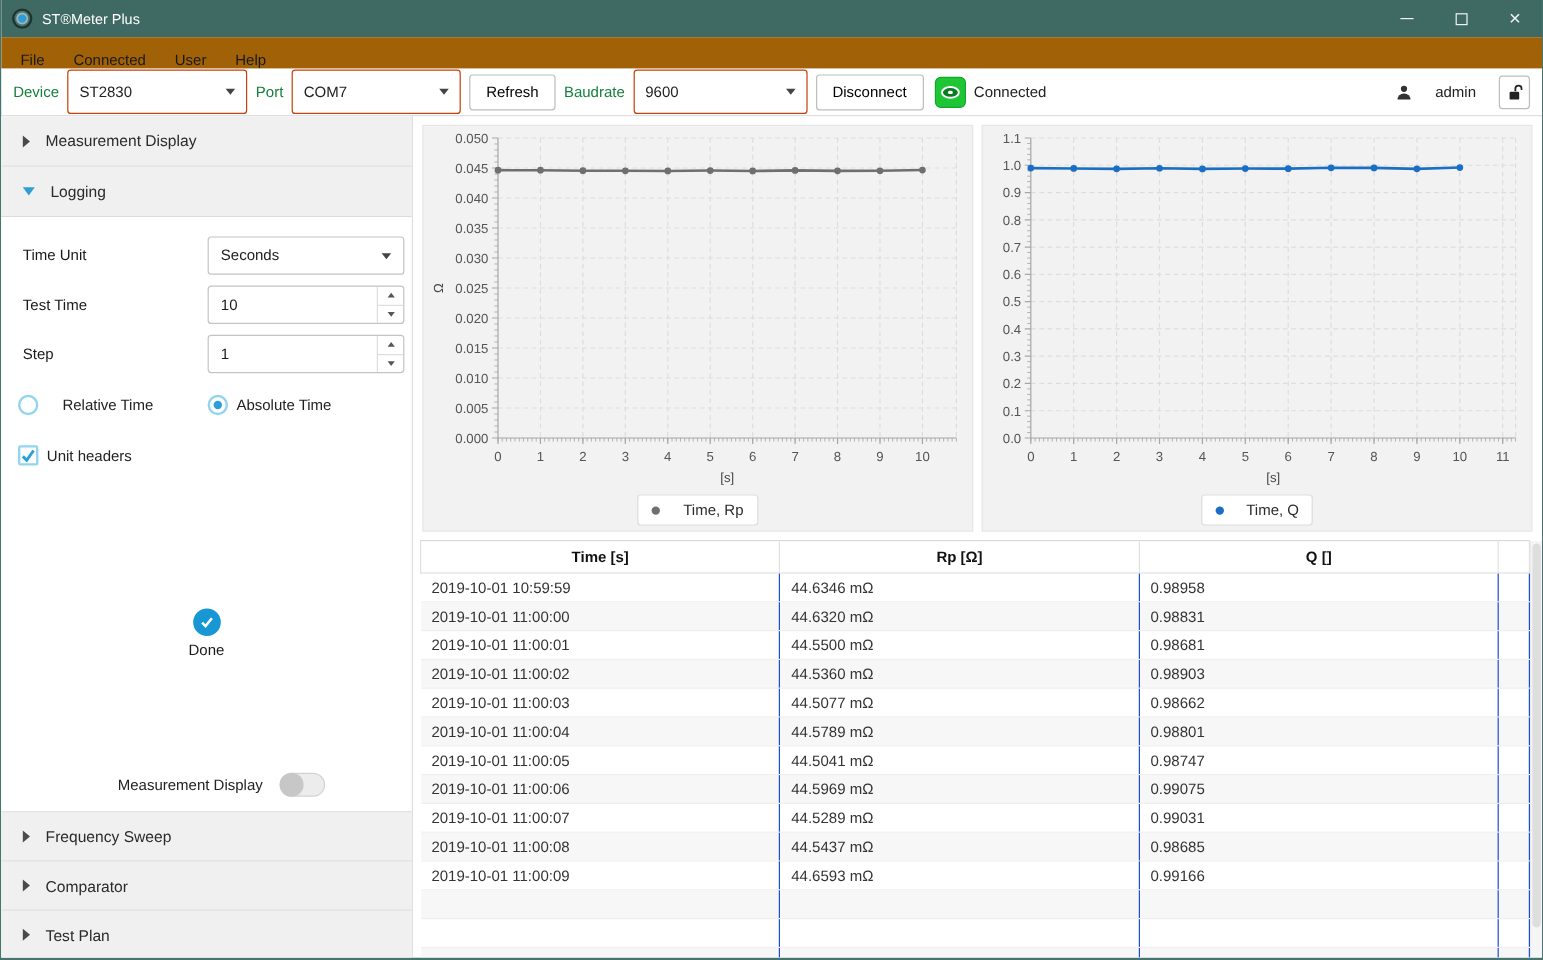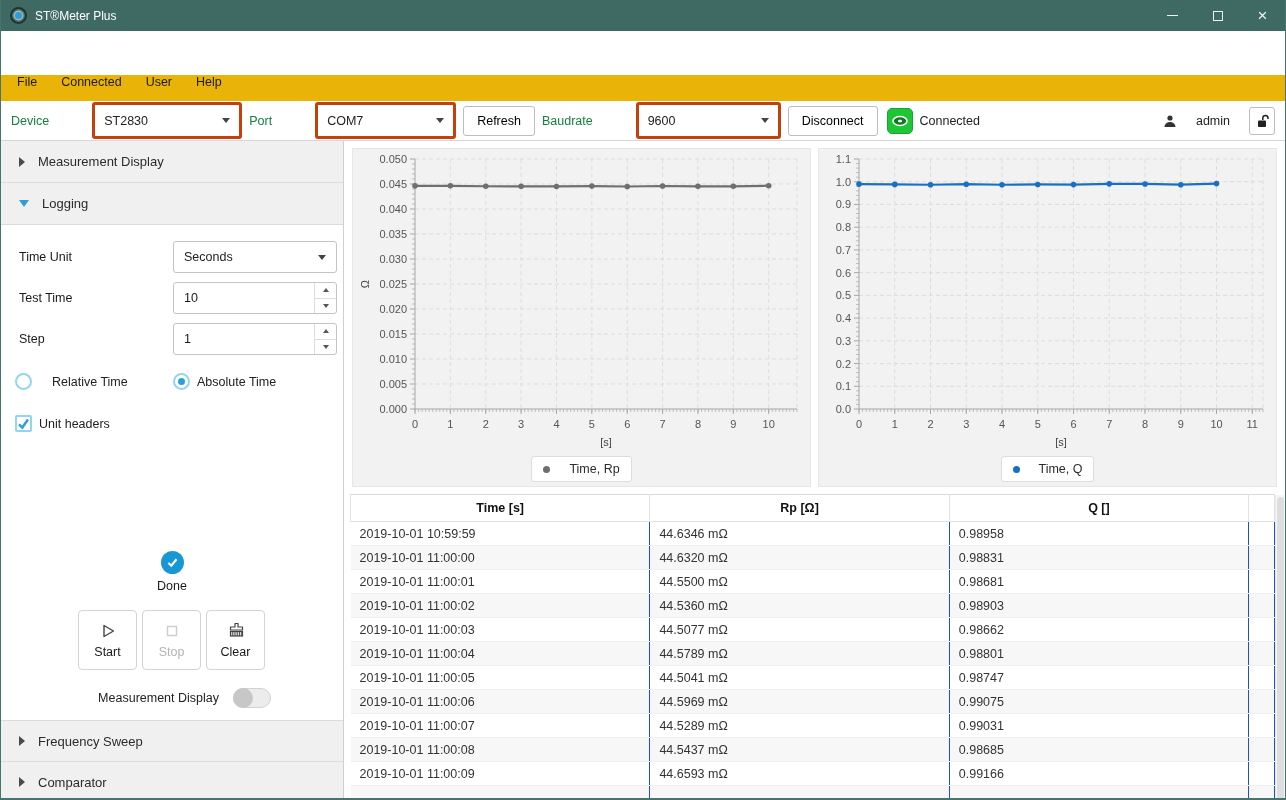--- a/index.html
+++ b/index.html
@@ -14,27 +14,27 @@
   .titlebar { height:31px; background:#3f6a64; display:flex; align-items:center; color:#fff; flex:none; }
   .titlebar .logo { width:17px; height:17px; border-radius:50%; border:2px solid #1e3431; margin-left:9px;
     display:flex; align-items:center; justify-content:center; background:#49756f; }
   .titlebar .logo i { display:block; width:7px; height:7px; border-radius:50%; background:#2f9bd8; box-shadow:0 0 0 1.5px #9fb6b3; }
   .titlebar .title { margin-left:8px; font-size:12px; }
   .win-controls { margin-left:auto; display:flex; height:100%; }
   .win-btn { width:45px; height:100%; display:flex; align-items:center; justify-content:center; color:#eef3f2; font-size:15px; }
   .icon-min { width:11px; height:1px; background:#eef3f2; display:block; }
   .icon-max { width:10px; height:10px; border:1px solid #eef3f2; display:block; }
   
-  .menubar { height:26px; display:flex; align-items:flex-start; padding-left:4px; background:#eab308; flex:none;margin-top:44px; }
+  .menubar { height:26px; display:flex; align-items:flex-end; padding-left:4px; background:#a16207; flex:none; }
   .menu-item { padding:0 12px; font-size:12.5px; color:#1a1a1a; }
   
   .toolbar { height:40px; display:flex; align-items:center; gap:7px; padding:0 10px; border-bottom:1px solid #d6d6d6; flex:none; }
   .tb-label { color:#15803d; }
-  .combo { height:37px; border:3px solid #c2410c; border-radius:3px; background:#fff; display:flex; align-items:center;
-    justify-content:space-between; padding:0 9px;margin-left:36px; }
+  .combo { height:37px; border:1px solid #c2410c; border-radius:3px; background:#fff; display:flex; align-items:center;
+    justify-content:space-between; padding:0 9px; }
   .caret { width:0; height:0; border-left:4px solid transparent; border-right:4px solid transparent; border-top:5px solid #444; }
   .tb-btn { height:30px; border:1px solid #bdbdbd; border-radius:3px; background:#fff; padding:0 13px; display:flex; align-items:center; font-size:12.5px; }
   .conn { display:flex; align-items:center; gap:7px; margin-left:2px; }
   .conn-icon { width:26px; height:26px; background:#1ec636; border:1px solid #16a62b; border-radius:5px; display:flex; align-items:center; justify-content:center; }
   .tb-right { margin-left:auto; display:flex; align-items:center; gap:19px; }
   .lock-btn { width:26px; height:28px; border:1px solid #bdbdbd; border-radius:3px; background:#fff; display:flex; align-items:center; justify-content:center; }
   
   .app-body { flex:1; display:flex; min-height:0; }
   .sidebar { width:343px; flex:none; border-right:1px solid #cfcfcf; display:flex; flex-direction:column; background:#fff; }
   .acc-header { height:42px; flex:none; background:#f0f0f0; border-bottom:1px solid #dcdcdc; display:flex; align-items:center; gap:13px; padding-left:18px; font-size:13px; color:#2b2b2b; }
@@ -221,42 +221,20 @@
 
         <div class="done-wrap">
           <span class="done-circle">
             <svg width="13" height="13" viewBox="0 0 16 16">
                 <polyline points="3,8.5 6.5,12 13,4" fill="none" stroke="#fff" stroke-width="2.6"></polyline>
               </svg>
           </span>
           <span class="done-label">Done</span>
         </div>
 
-        <div class="btn-row">
-          <button class="tool-btn">
-            <svg width="18" height="18" viewBox="0 0 18 18">
-              <polygon points="5,3.5 14.5,9 5,14.5" fill="none" stroke="#444" stroke-width="1.4" stroke-linejoin="round"></polygon>
-            </svg>
-            <span>Start</span>
-          </button>
-          <button class="tool-btn disabled">
-            <svg width="18" height="18" viewBox="0 0 18 18">
-              <rect x="4.5" y="4.5" width="9" height="9" fill="none" stroke="#ccc" stroke-width="1.4"></rect>
-            </svg>
-            <span>Stop</span>
-          </button>
-          <button class="tool-btn">
-            <svg width="20" height="18" viewBox="0 0 20 18">
-              <path d="M9 1.5 h3 V5 H16.5 v3 H4.5 V5 H9 z" fill="none" stroke="#444" stroke-width="1.2" stroke-linejoin="round"></path>
-              <rect x="4.5" y="9.5" width="12" height="4.5" fill="none" stroke="#444" stroke-width="1.2"></rect>
-              <path d="M6.3 9.5 v4.5 M8.1 9.5 v4.5 M9.9 9.5 v4.5 M11.7 9.5 v4.5 M13.5 9.5 v4.5 M15.3 9.5 v4.5" stroke="#444" stroke-width="0.9"></path>
-            </svg>
-            <span>Clear</span>
-          </button>
-        </div>
 
         <div class="toggle-row">
           <span>Measurement Display</span>
           <span class="toggle">
               <span class="knob"></span>
             </span>
         </div>
       </div>
 
       <div class="acc-header short">

